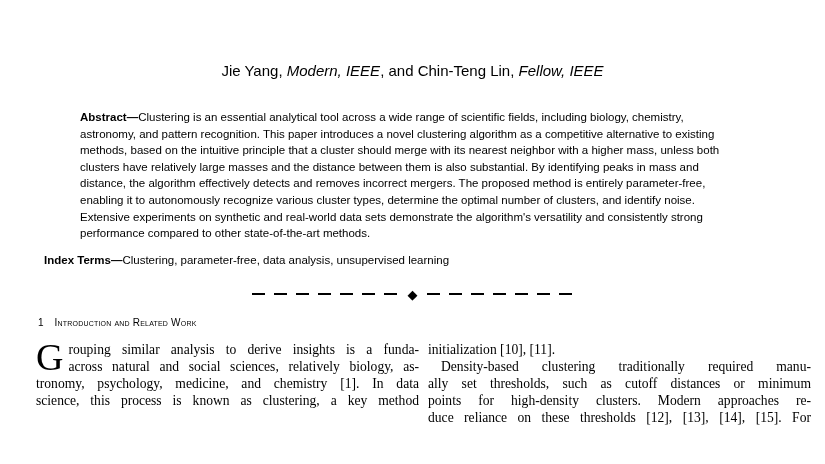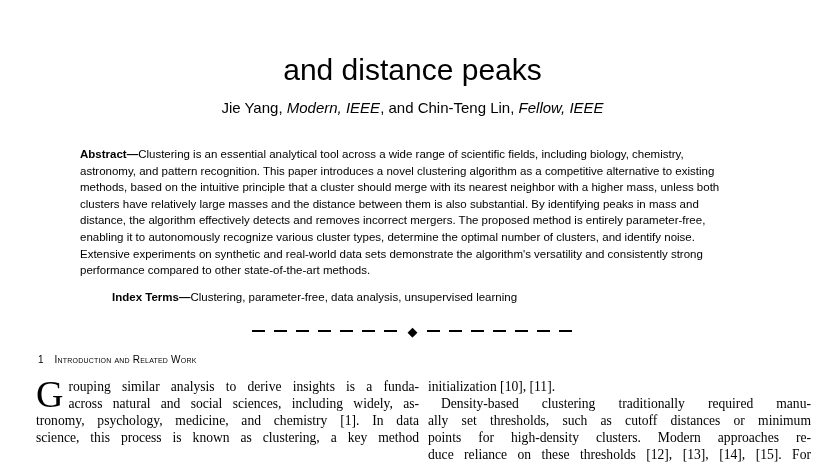--- a/index.html
+++ b/index.html
@@ -35,21 +35,21 @@
   .abstract-block {
     margin: 29px 75px 0 80px;
     font-size: 11.5px;
     line-height: 16.6px;
     color: #000;
   }
   .abstract-block .aline { white-space: nowrap; }
   .blabel { font-weight: bold; }
 
   .index-terms {
-    margin: 10px 75px 0 112px;
+    margin: 10px 75px 0 44px;
     font-size: 11.5px;
     line-height: 17px;
     white-space: nowrap;
   }
 
   
   .separator {
     width: 322px;
     margin: 19px auto 0 auto;
     display: flex;
@@ -100,21 +100,21 @@
     height: 33px;
     margin: 1px 5px 0 0;
     font-family: "Liberation Serif", serif;
   }
 </style>
 </head>
 <body>
 
 <div class="page">
 
-  <h1 class="paper-title"><br><span>and distance peaks</span></h1>
+  <h1 class="paper-title"><br></h1>
 
   <div class="authors"><span>Jie Yang, </span><span class="it">Modern, IEEE</span><span>, and Chin-Teng Lin, </span><span class="it">Fellow, IEEE</span></div>
 
   <div class="abstract-block">
     <div class="aline"><span class="blabel">Abstract—</span><span>Clustering is an essential analytical tool across a wide range of scientific fields, including biology, chemistry,</span></div>
     <div class="aline">astronomy, and pattern recognition. This paper introduces a novel clustering algorithm as a competitive alternative to existing</div>
     <div class="aline">methods, based on the intuitive principle that a cluster should merge with its nearest neighbor with a higher mass, unless both</div>
     <div class="aline">clusters have relatively large masses and the distance between them is also substantial. By identifying peaks in mass and</div>
     <div class="aline">distance, the algorithm effectively detects and removes incorrect mergers. The proposed method is entirely parameter-free,</div>
     <div class="aline">enabling it to autonomously recognize various cluster types, determine the optimal number of clusters, and identify noise.</div>
@@ -129,21 +129,21 @@
     <span class="diamond">◆</span>
     <span class="dash-line"></span>
   </div>
 
   <div class="section-heading"><span class="sec-num">1</span><span class="sec-title">Introduction and Related Work</span></div>
 
   <div class="columns">
     <div class="col">
       <span class="drop-cap">G</span>
       <div class="bline">rouping similar analysis to derive insights is a funda-</div>
-      <div class="bline">across natural and social sciences, including widely, as-</div>
+      <div class="bline">across natural and social sciences, relatively biology, as-</div>
       <div class="bline">tronomy, psychology, medicine, and chemistry [1]. In data</div>
       <div class="bline">science, this process is known as clustering, a key method</div>
     </div>
     <div class="col">
       <div class="bline plain">initialization [10], [11].</div>
       <div class="bline indent">Density-based clustering traditionally required manu-</div>
       <div class="bline">ally set thresholds, such as cutoff distances or minimum</div>
       <div class="bline">points for high-density clusters. Modern approaches re-</div>
       <div class="bline">duce reliance on these thresholds [12], [13], [14], [15]. For</div>
     </div>

